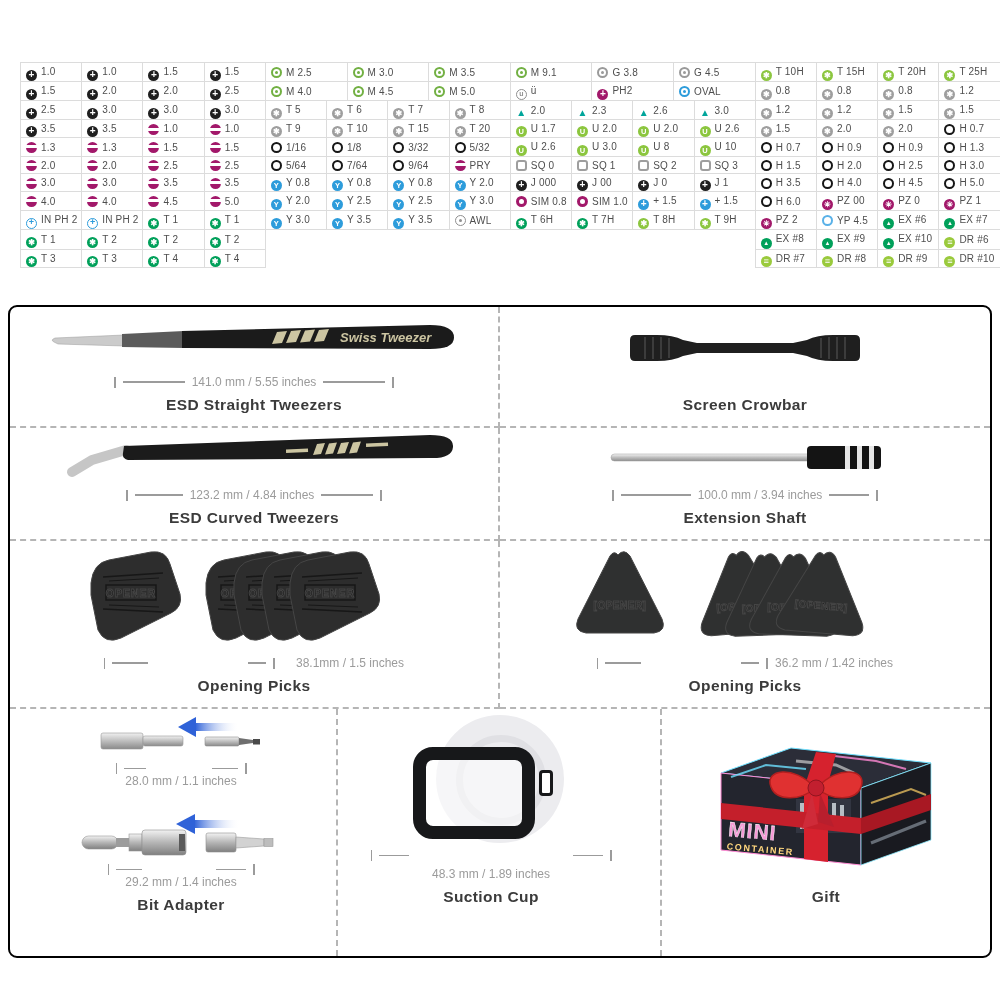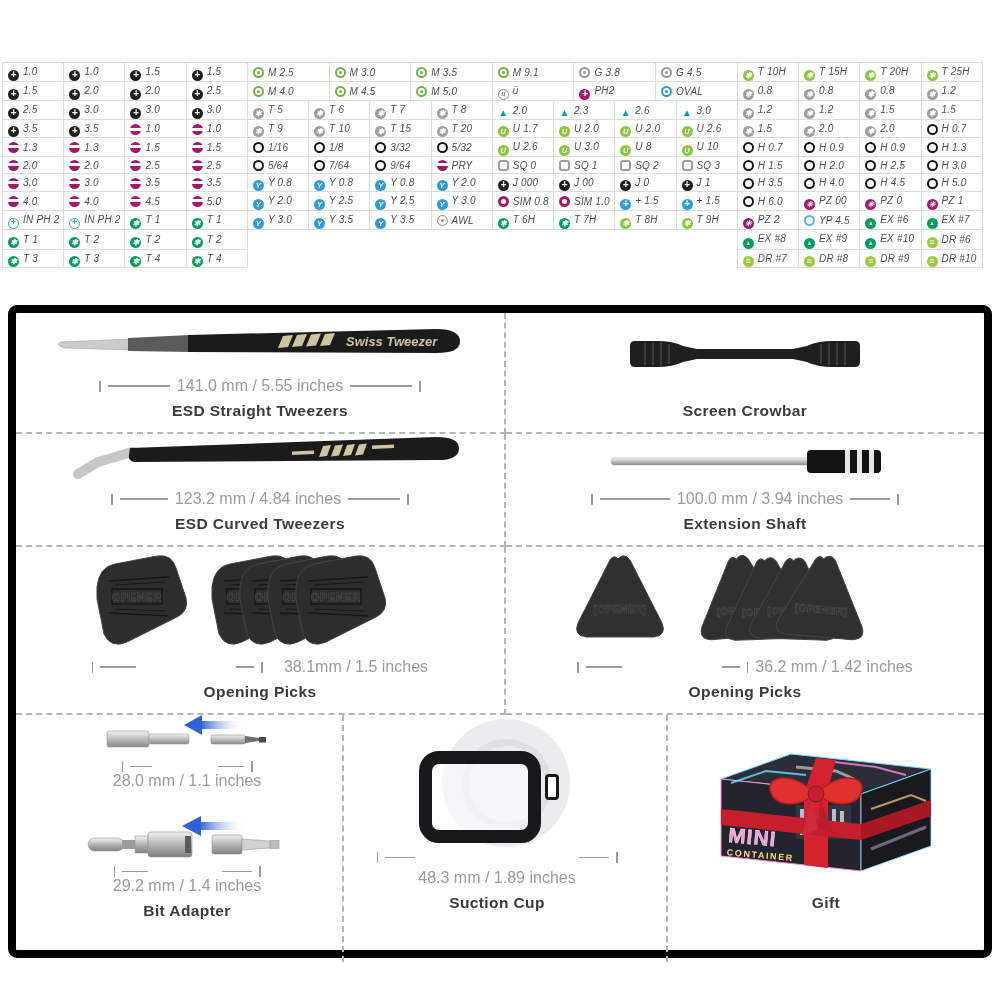--- a/index.html
+++ b/index.html
@@ -1,19 +1,19 @@
 <!DOCTYPE html>
 <html><head>
 <meta charset="utf-8">
 <style>
   html,body{margin:0;padding:0;background:#fff;}
   body{width:1000px;height:1000px;overflow:hidden;font-family:"Liberation Sans",sans-serif;}
 
   
-  table.bit-table{border-collapse:collapse;table-layout:fixed;width:980px;margin:62px 0 0 2px;font-style:italic;}
+  table.bit-table{border-collapse:collapse;table-layout:fixed;width:980px;margin:62px 0 0 20px;}
   table.bit-table td{border:1px solid #dcdcdc;height:15.7px;line-height:15px;padding:0 1px 0 5px;
     white-space:nowrap;overflow:hidden;vertical-align:middle;}
   table.bit-table td.empty{border:none;}
   .bt{font-size:10px;color:#4e4e4e;letter-spacing:.2px;vertical-align:1px;}
   .bic{display:inline-block;width:11px;height:11px;border-radius:50%;margin-right:4px;vertical-align:-1.5px;
     box-sizing:border-box;text-align:center;font-weight:700;}
   .bic::after{display:block;color:#fff;font-size:8px;line-height:11px;}
   .i-phk{background:#1f1f1f}.i-phk::after{content:"+";font-size:10px;line-height:10.5px}
   .i-phm{background:#a2186a}.i-phm::after{content:"+";font-size:10px;line-height:10.5px}
   .i-phb{border:1.5px solid #2d9cdb}.i-phb::after{content:"+";color:#2d9cdb;font-size:9px;line-height:7.5px}
@@ -33,35 +33,35 @@
   .i-dotm{border:3px solid #a2186a}.i-dotm::after{content:""}
   .i-crbl{background:#2d9cdb}.i-crbl::after{content:"+";font-size:10px;line-height:10.5px}
   .i-awl{border:1.5px solid #8f8f8f}.i-awl::after{content:"";width:3px;height:3px;border-radius:50%;background:#8f8f8f;margin:2.5px auto 0}
   .i-pzm{background:#a2186a}.i-pzm::after{content:"✳"}
   .i-ypbl{border:2px solid #59b1e8}.i-ypbl::after{content:""}
   .i-exgr{background:#00a05a}.i-exgr::after{content:"▲";font-size:6px}
   .i-drli{background:#9aca3c}.i-drli::after{content:"≡";font-size:9px;line-height:10px}
 
   
   .tools-box{position:relative;margin:37px 8px 0 8px;width:984px;height:653px;box-sizing:border-box;
-    border:8px solid #000000;border-radius:9px;background:#fff;}
+    border:2px solid #000000;border-radius:9px;background:#fff;}
   .panel{position:absolute;box-sizing:border-box;display:flex;flex-direction:column;align-items:center;
     justify-content:flex-end;padding-bottom:12px;}
   .graphic{flex:1;display:flex;align-items:center;justify-content:center;width:100%;}
   .sepR{border-right:2px dashed #b5b5b5;}
   .sepB{border-bottom:2px dashed #b5b5b5;}
   .pA{top:0;height:121px}.pB{top:121px;height:113px}.pC{top:234px;height:168px}
   .pLeft{left:0;width:490px}.pRight{left:490px;right:0}
   .pD1{top:402px;left:16px;width:312px;height:247px}
   .pD2{top:402px;left:312px;width:340px;height:247px}
   .pD3{top:402px;left:652px;right:0;height:247px}
 
   .ptitle{font-size:15.5px;font-weight:700;color:#3b3b3b;letter-spacing:.4px;margin-top:7px;}
   .dim{display:flex;align-items:center;gap:7px;}
-  .dtext{font-size:16px;color:#9b9b9b;}
+  .dtext{font-size:12px;color:#9b9b9b;}
   .tick{width:1.5px;height:11px;background:#9b9b9b;flex:none;}
   .dline{height:1.5px;background:#9b9b9b;flex:none;}
   .dgap{height:1px;flex:none;}
 
   
   .cup-wrap{position:relative;width:200px;height:130px;}
   .cup{position:absolute;left:45px;top:0;width:128px;height:128px;border-radius:50%;background:#ececef;}
   .cup::before{content:"";position:absolute;left:20px;top:20px;width:76px;height:76px;border-radius:50%;
     border:7px solid #e0e0e4;}
   .cup-handle{position:absolute;left:22px;top:32px;width:96px;height:66px;border:13px solid #17181a;

